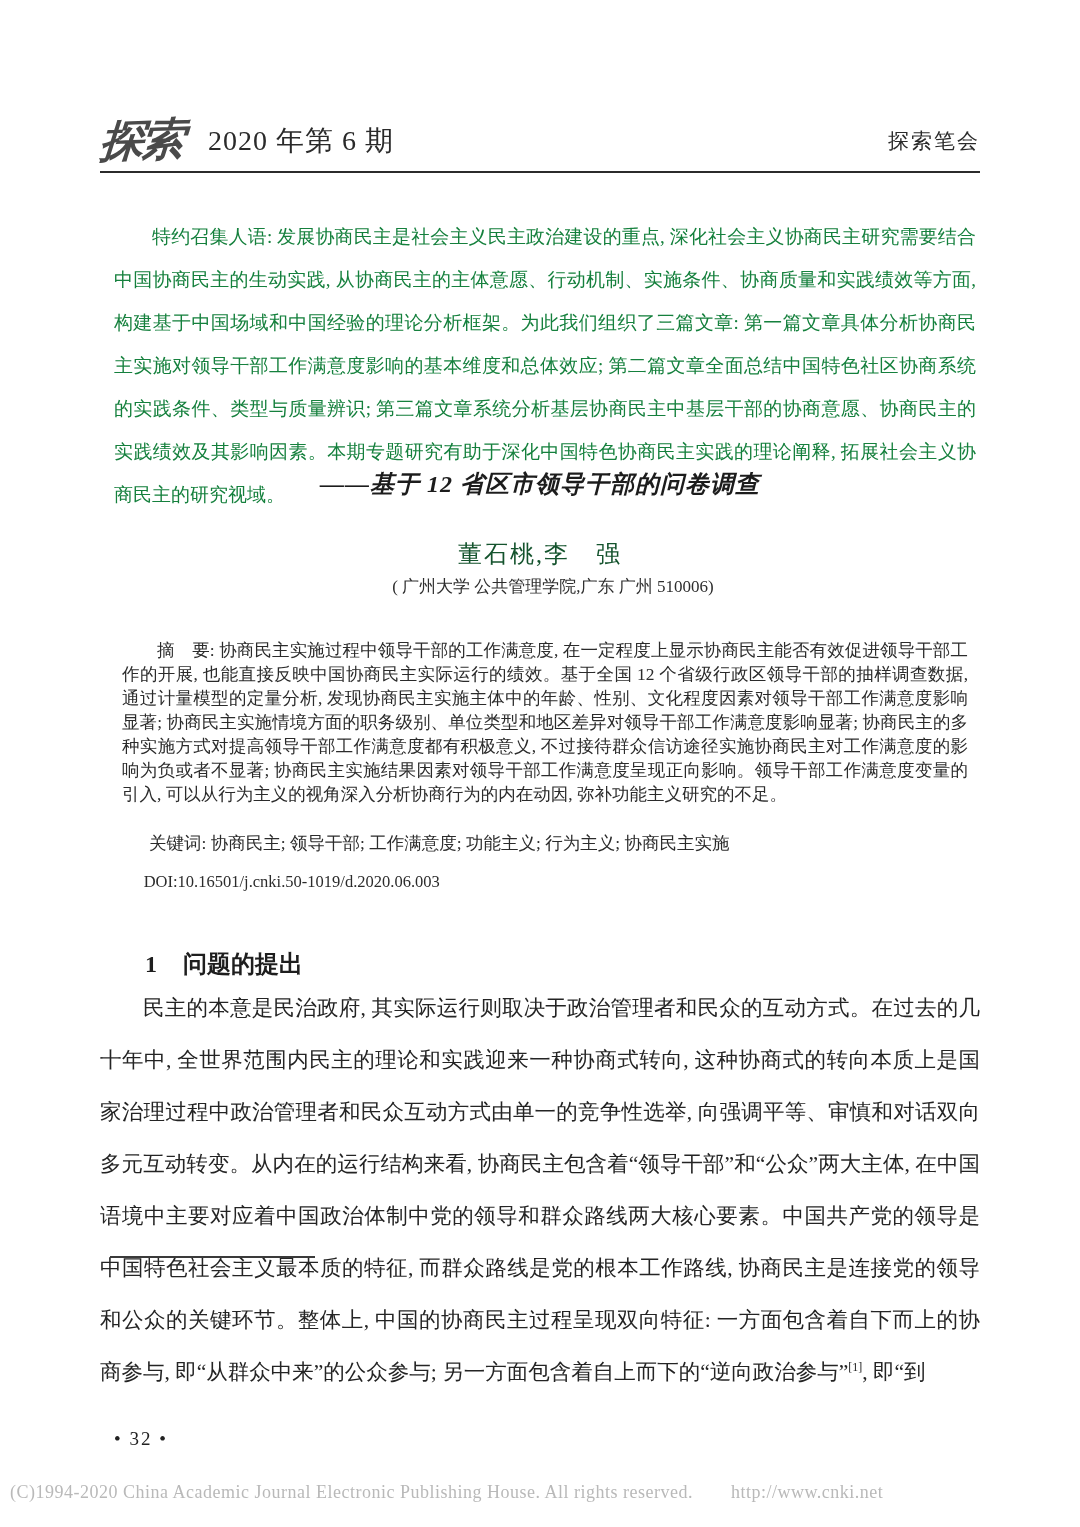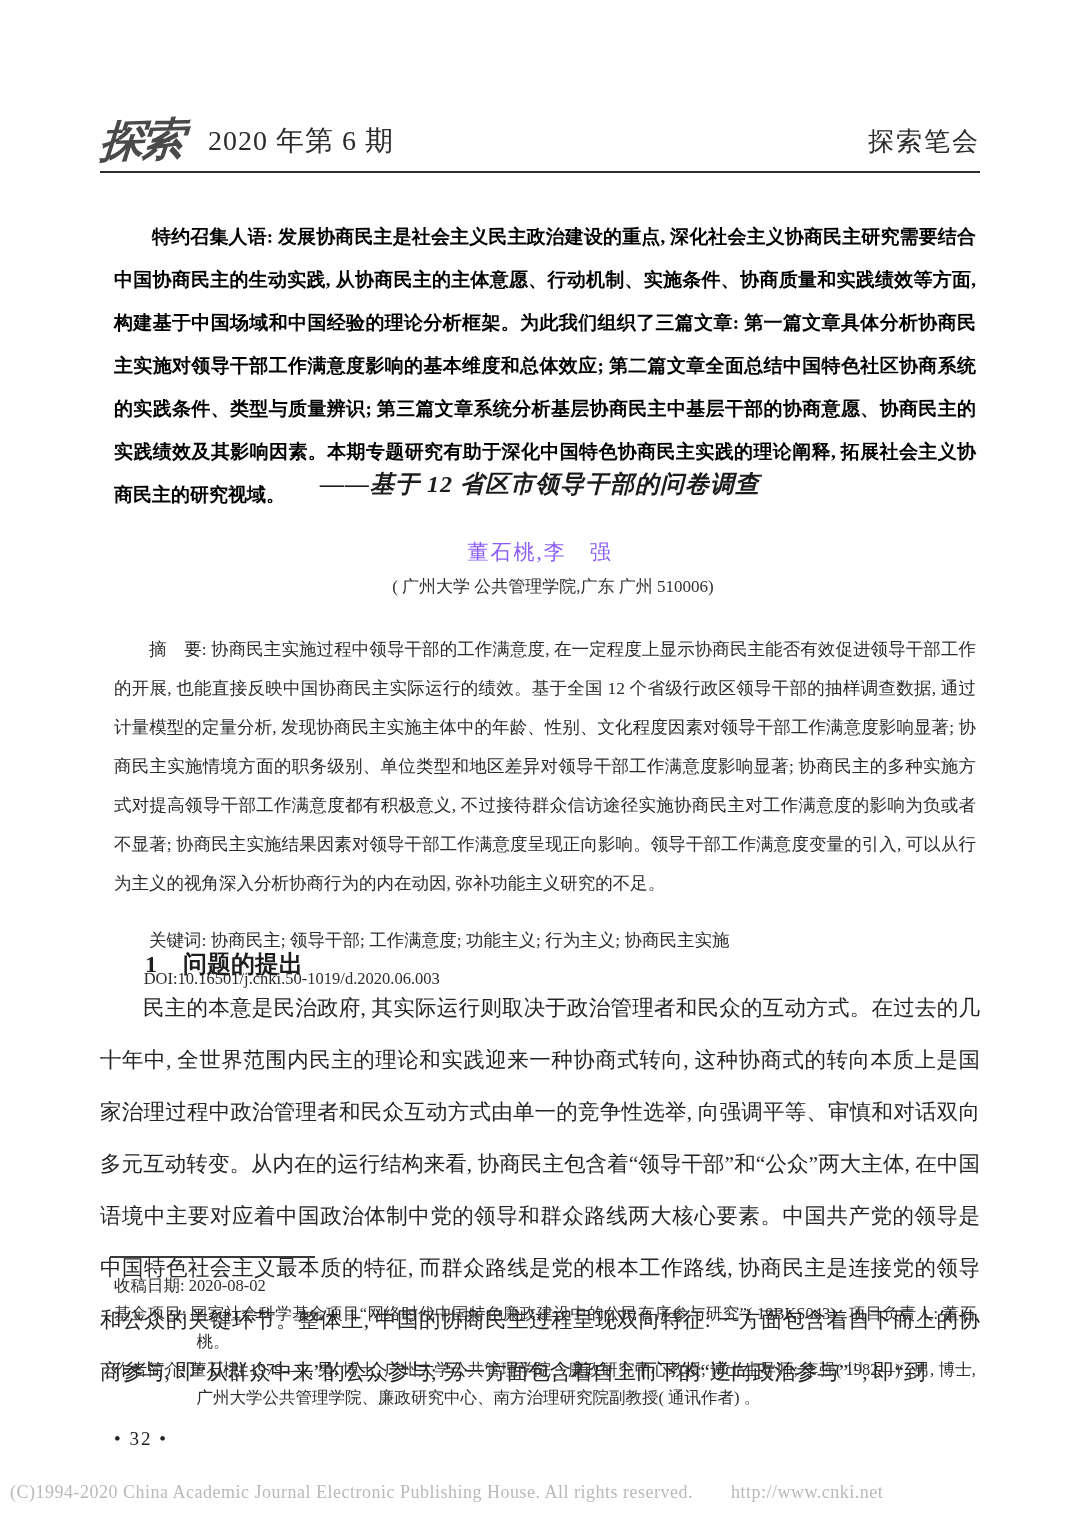--- a/index.html
+++ b/index.html
@@ -17,58 +17,58 @@
     position:absolute;top:112px;left:100px;width:880px;height:58px;
     display:flex;align-items:center;
   }
   .logo{
     font-size:44px;font-weight:bold;font-style:italic;
     letter-spacing:-3px;color:#4a4a4a;
     transform:skewX(-6deg) rotate(-2deg);
     line-height:1;white-space:nowrap;
   }
   .issue{font-size:28px;margin-left:26px;color:#2a2a2a;letter-spacing:1px;}
-  .column-name{margin-left:auto;font-size:26px;color:#2a2a2a;letter-spacing:2px;}
+  .column-name{margin-left:auto;font-size:21px;color:#2a2a2a;letter-spacing:2px;}
   .header-rule{
     position:absolute;top:171px;left:100px;width:880px;height:0;
     border-top:2.5px solid #2b2b2b;
   }
   
   .editor-note{
     position:absolute;top:196px;left:114px;width:862px;
     font-size:19px;line-height:43px;text-align:justify;
-    text-indent:2em;color:#000000;font-weight:bold;
+    text-indent:2em;color:#15803d;
   }
   
   .title{
     position:absolute;top:408px;left:0;width:100%;
     text-align:center;font-size:35px;font-weight:bold;color:#1c1c1c;
     letter-spacing:2px;
   }
   .subtitle{
     position:absolute;top:468px;left:0;width:100%;
     text-align:center;font-size:24px;font-weight:bold;color:#1c1c1c;
     letter-spacing:1px;
     font-style:italic;
   }
   .authors{
     position:absolute;top:538px;left:0;width:100%;
-    text-align:center;font-size:21px;color:#8b5cf6;letter-spacing:2px;
+    text-align:center;font-size:24px;color:#14532d;letter-spacing:2px;
   }
   .affiliation{
     position:absolute;top:575px;left:0;width:100%;
     text-align:center;font-size:17px;color:#2e2e2e;padding-left:13px;
   }
   
   .meta-block{
     position:absolute;top:630px;left:114px;width:862px;
     font-size:17.5px;color:#2b2b2b;
   }
   .abstract{
-    text-align:justify;line-height:39px;text-indent:2em;margin:0;
+    text-align:justify;line-height:24px;text-indent:2em;margin:8px;
   }
   .keywords{margin:20px 0 0 0;text-indent:2em;line-height:34px;}
   .clc-row{margin:2px 0 0 0;text-indent:2em;line-height:34px;}
   .clc-row .seg{display:inline-block;}
   .clc-row .seg+.seg{margin-left:62px;}
   .doi{margin:6px 0 0 0;text-indent:1.8em;line-height:32px;font-size:16.5px;}
   
   .section-heading{
     position:absolute;top:948px;left:145px;
     font-size:24px;font-weight:bold;color:#1e1e1e;
@@ -125,23 +125,18 @@
     <p class="abstract"><span>摘　要: </span><span>协商民主实施过程中领导干部的工作满意度, 在一定程度上显示协商民主能否有效促进领导干部工作的开展, 也能直接反映中国协商民主实际运行的绩效。基于全国 12 个省级行政区领导干部的抽样调查数据, 通过计量模型的定量分析, 发现协商民主实施主体中的年龄、性别、文化程度因素对领导干部工作满意度影响显著; 协商民主实施情境方面的职务级别、单位类型和地区差异对领导干部工作满意度影响显著; 协商民主的多种实施方式对提高领导干部工作满意度都有积极意义, 不过接待群众信访途径实施协商民主对工作满意度的影响为负或者不显著; 协商民主实施结果因素对领导干部工作满意度呈现正向影响。领导干部工作满意度变量的引入, 可以从行为主义的视角深入分析协商行为的内在动因, 弥补功能主义研究的不足。</span></p>
     <p class="keywords"><span>关键词: </span><span>协商民主; 领导干部; 工作满意度; 功能主义; 行为主义; 协商民主实施</span></p>
     <p class="doi">DOI:10.16501/j.cnki.50-1019/d.2020.06.003</p>
   </div>
 
   <div class="section-heading"><span class="num">1</span><span>问题的提出</span></div>
 
   <p class="body-text"><span>民主的本意是民治政府, 其实际运行则取决于政治管理者和民众的互动方式。在过去的几十年中, 全世界范围内民主的理论和实践迎来一种协商式转向, 这种协商式的转向本质上是国家治理过程中政治管理者和民众互动方式由单一的竞争性选举, 向强调平等、审慎和对话双向多元互动转变。从内在的运行结构来看, 协商民主包含着“领导干部”和“公众”两大主体, 在中国语境中主要对应着中国政治体制中党的领导和群众路线两大核心要素。中国共产党的领导是中国特色社会主义最本质的特征, 而群众路线是党的根本工作路线, 协商民主是连接党的领导和公众的关键环节。整体上, 中国的协商民主过程呈现双向特征: 一方面包含着自下而上的协商参与, 即“从群众中来”的公众参与; 另一方面包含着自上而下的“逆向政治参与”</span><sup>[1]</sup><span>, 即“到</span></p>
 
   <div class="footnote-rule"></div>
-  <div class="footnotes">
-    <p>收稿日期: 2020-08-02</p>
-    <p class="fn-hang">基金项目: 国家社会科学基金项目“网络时代中国特色廉政建设中的公民有序参与研究”( 19BKS043) , 项目负责人: 董石桃。</p>
-    <p class="fn-hang">作者简介: 董石桃( 1979—) , 男, 博士, 广州大学公共管理学院、廉政研究中心教授, 博士生导师; 李强( 1982—) , 男, 博士, 广州大学公共管理学院、廉政研究中心、南方治理研究院副教授( 通讯作者) 。</p>
-  </div>
 
   <div class="page-number">• 32 •</div>
 
   <div class="footer"><span>(C)1994-2020 China Academic Journal Electronic Publishing House. All rights reserved.</span><span class="url">http://www.cnki.net</span></div>
 
 </div>
 
 </body></html>

